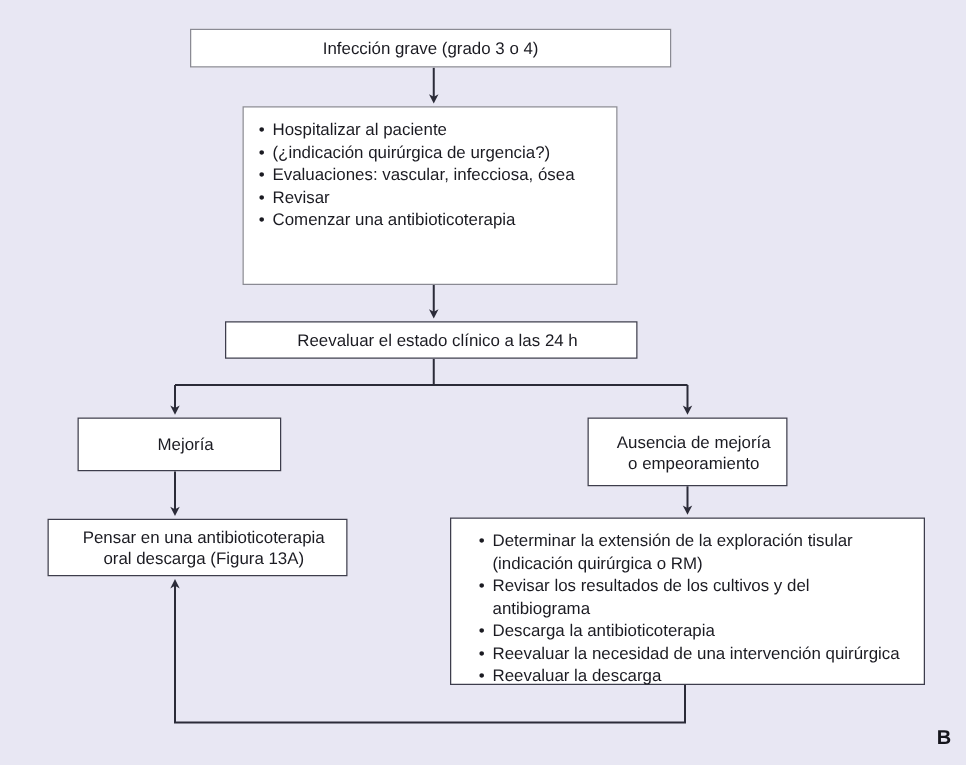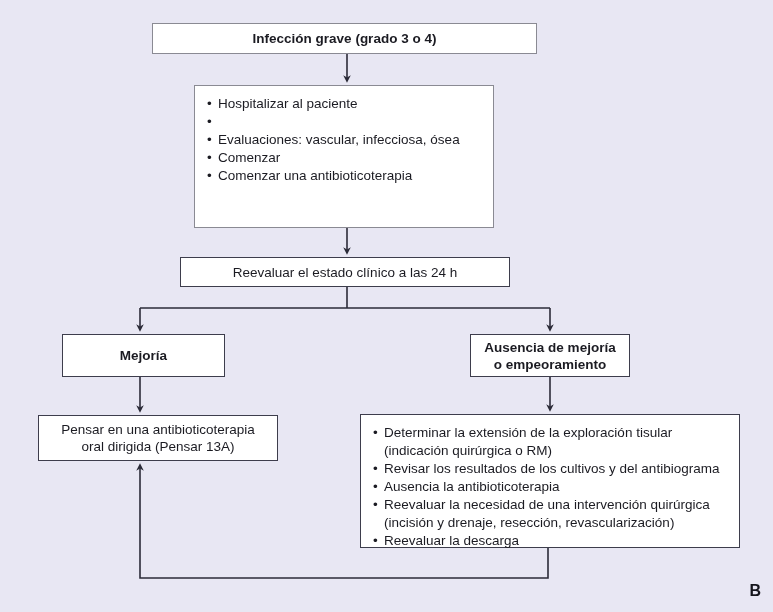--- a/index.html
+++ b/index.html
@@ -30,33 +30,34 @@
     position: absolute;
     background: #ffffff;
     box-sizing: border-box;
     color: #1b1b22;
   }
   .node.gray-border {
     border: 1px solid #8a8a93;
   }
   .node.dark-border {
     border: 1px solid #3d3d4c;
+    padding-left: 10px;
   }
   .node-center {
     display: flex;
     align-items: center;
     justify-content: center;
     text-align: center;
   }
   .txt {
     font-size: 13.5px;
     line-height: 17px;
   }
   .txt.bold {
-    font-weight: bold;
+    font-weight: normal;
   }
   .bullets {
     padding: 9px 12px 9px 12px;
   }
   .bullet-row {
     display: flex;
     align-items: flex-start;
     font-size: 13.5px;
     line-height: 18px;
     color: #1b1b22;
@@ -96,21 +97,21 @@
   #box-improve {
     left: 62px;
     top: 334px;
     width: 163px;
     height: 43px;
   }
   #box-noimprove {
     left: 470px;
     top: 334px;
     width: 160px;
-    height: 43px;
+    height: 55px;
   }
   #box-oral {
     left: 38px;
     top: 415px;
     width: 240px;
     height: 46px;
   }
   #box-escalate {
     left: 360px;
     top: 414px;
@@ -171,31 +172,32 @@
     <div class="bullets">
 
       <div class="bullet-row">
         <span class="bullet-dot">•</span>
         <span class="bullet-text">Hospitalizar al paciente</span>
       </div>
 
       <div class="bullet-row">
         <span class="bullet-dot">•</span>
         <span class="bullet-text">
+          <span class="bullet-cont">(¿indicación quirúrgica de urgencia?)</span>
         </span>
       </div>
 
       <div class="bullet-row">
         <span class="bullet-dot">•</span>
         <span class="bullet-text">Evaluaciones: vascular, infecciosa, ósea</span>
       </div>
 
       <div class="bullet-row">
         <span class="bullet-dot">•</span>
-        <span class="bullet-text">Comenzar</span>
+        <span class="bullet-text">Revisar</span>
       </div>
 
       <div class="bullet-row">
         <span class="bullet-dot">•</span>
         <span class="bullet-text">
           <span>Comenzar una antibioticoterapia</span>
         </span>
       </div>
 
     </div>
@@ -212,21 +214,21 @@
   <div class="node dark-border node-center" id="box-noimprove">
     <span class="txt bold">
       <span>Ausencia de mejoría</span><br>
       <span>o empeoramiento</span>
     </span>
   </div>
 
   <div class="node dark-border node-center" id="box-oral">
     <span class="txt">
       <span>Pensar en una antibioticoterapia</span><br>
-      <span>oral dirigida (Pensar 13A)</span>
+      <span>oral descarga (Figura 13A)</span>
     </span>
   </div>
 
   <div class="node dark-border" id="box-escalate">
     <div class="bullets">
 
       <div class="bullet-row">
         <span class="bullet-dot">•</span>
         <span class="bullet-text">
           <span>Determinar la extensión de la exploración tisular</span>
@@ -234,28 +236,27 @@
         </span>
       </div>
 
       <div class="bullet-row">
         <span class="bullet-dot">•</span>
         <span class="bullet-text">Revisar los resultados de los cultivos y del antibiograma</span>
       </div>
 
       <div class="bullet-row">
         <span class="bullet-dot">•</span>
-        <span class="bullet-text">Ausencia la antibioticoterapia</span>
+        <span class="bullet-text">Descarga la antibioticoterapia</span>
       </div>
 
       <div class="bullet-row">
         <span class="bullet-dot">•</span>
         <span class="bullet-text">
           <span>Reevaluar la necesidad de una intervención quirúrgica</span>
-          <span class="bullet-cont">(incisión y drenaje, resección, revascularización)</span>
         </span>
       </div>
 
       <div class="bullet-row">
         <span class="bullet-dot">•</span>
         <span class="bullet-text">Reevaluar la descarga</span>
       </div>
 
     </div>
   </div>

